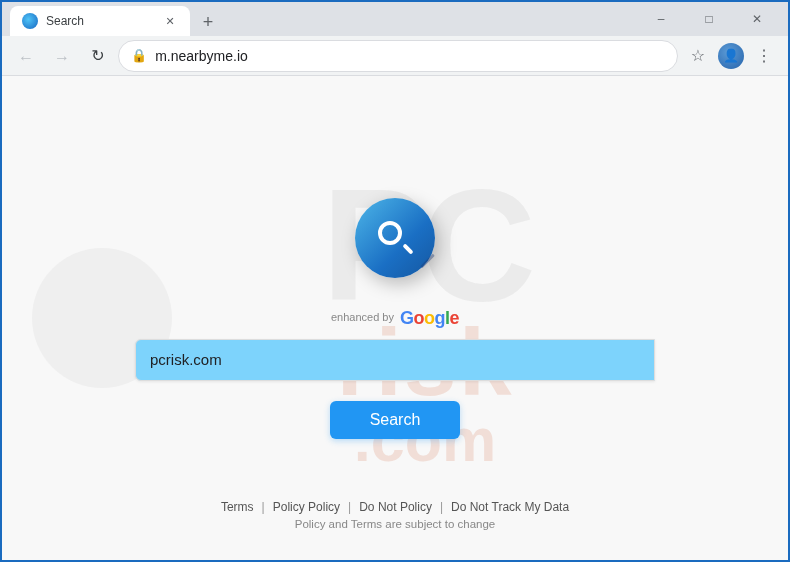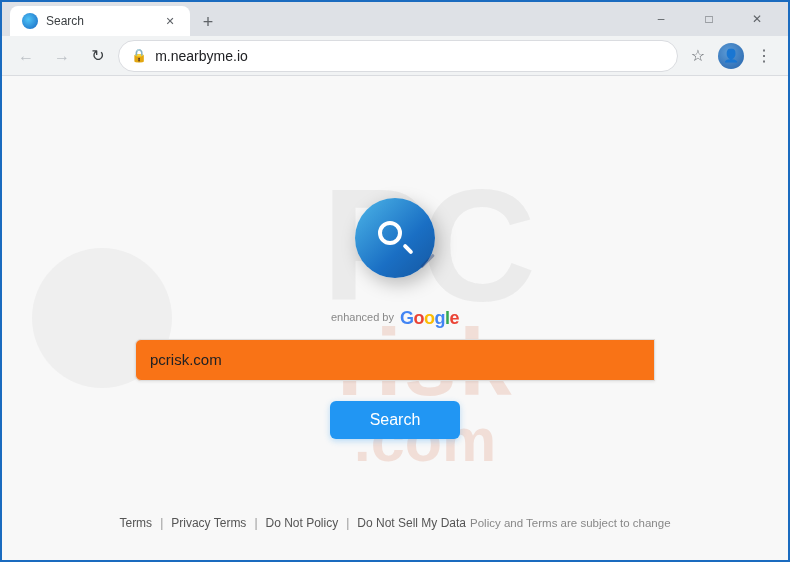--- a/index.html
+++ b/index.html
@@ -341,21 +341,21 @@
     .search-row {
       display: flex;
       align-items: center;
       width: 520px;
       gap: 0;
     }
 
     .search-input-wrap {
       flex: 1;
       height: 42px;
-      background: #f97316;
+      background: #7dd3fc;
       border: 1px solid #ddd;
       border-radius: 6px 0 0 6px;
       display: flex;
       align-items: center;
       padding: 0 14px;
       box-shadow: 0 1px 3px rgba(0,0,0,0.08);
     }
 
     .search-input {
       font-size: 15px;
@@ -381,21 +381,21 @@
       font-size: 16px;
       font-weight: 500;
       cursor: pointer;
       box-shadow: 0 2px 6px rgba(33,150,243,0.3);
     }
 
     .footer-links {
       position: absolute;
       bottom: 30px;
       display: flex;
-      flex-direction: row;
+      flex-direction: column;
       align-items: center;
       gap: 4px;
       margin-top: 24px;
     }
 
     .footer-top {
       display: flex;
       gap: 8px;
       font-size: 12px;
     }
@@ -492,24 +492,24 @@
 
       <div class="search-btn-row">
         <button class="search-button">Search</button>
       </div>
     </div>
 
     <div class="footer-links">
       <div class="footer-top">
         <a class="footer-link">Terms</a>
         <span class="footer-sep">|</span>
-        <a class="footer-link">Privacy Terms</a>
+        <a class="footer-link">Policy Policy</a>
         <span class="footer-sep">|</span>
         <a class="footer-link">Do Not Policy</a>
         <span class="footer-sep">|</span>
-        <a class="footer-link">Do Not Sell My Data</a>
+        <a class="footer-link">Do Not Track My Data</a>
       </div>
       <div class="footer-note">Policy and Terms are subject to change</div>
     </div>
 
   </div>
 
 </div>
 
 </body></html>

